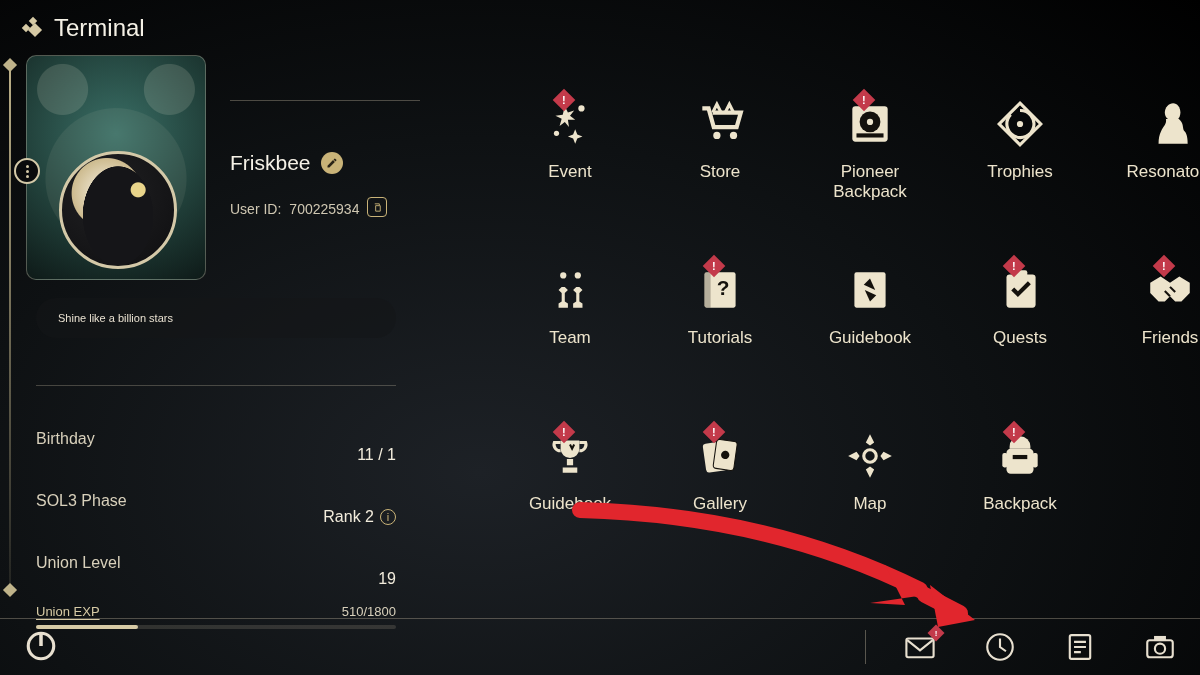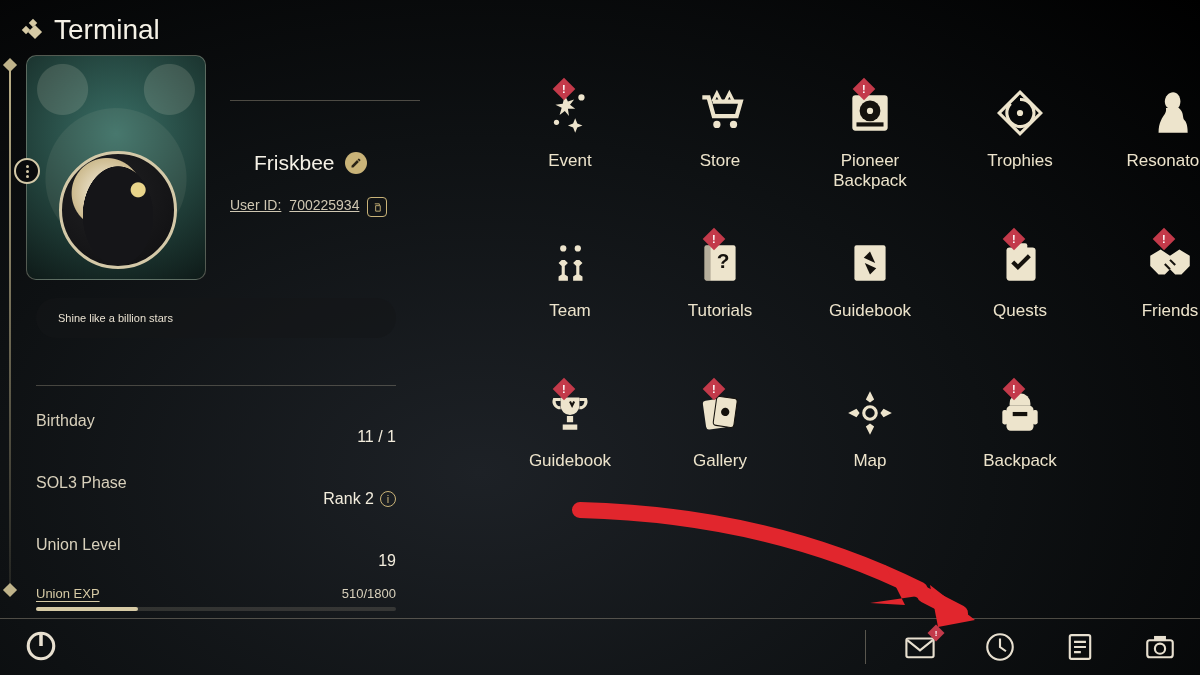--- a/index.html
+++ b/index.html
@@ -14,21 +14,21 @@
 
   
   .header {
     position: absolute; top: 14px; left: 20px;
     display: flex; align-items: center; gap: 10px;
   }
   .header .diamond-group {
     position: relative; width: 24px; height: 24px;
   }
   .header .diamond-group svg { width: 24px; height: 24px; }
-  .header .title { font-size: 28px; font-weight: 500; color: #f5f1e6; }
+  .header .title { font-size: 24px; font-weight: 500; color: #f5f1e6; }
 
   
   .profile-card {
     position: absolute; left: 26px; top: 55px;
     width: 180px; height: 225px;
     border: 1px solid rgba(210,200,180,0.35);
     border-radius: 10px;
     background: radial-gradient(circle at 50% 35%, #3a6f66 0%, #21403a 55%, #0e1a18 100%);
     overflow: hidden;
   }
@@ -62,30 +62,30 @@
   }
   .card-dots span { width: 3px; height: 3px; background: #d4c9a8; border-radius: 50%; }
 
   
   .name-block {
     position: absolute; left: 230px; top: 100px;
     width: 190px;
     border-top: 1px solid rgba(200,190,165,0.35);
     padding-top: 50px;
   }
-  .name-row { display: flex; align-items: center; gap: 10px; margin-left: 24px; }
+  .name-row { display: flex; align-items: center; gap: 10px; }
   .name-row .name { font-size: 21px; color: #f5f1e6; }
   .edit-badge {
     width: 22px; height: 22px; border-radius: 50%;
     background: #c9b378; display: flex; align-items: center; justify-content: center;
   }
   .edit-badge svg { width: 12px; height: 12px; }
   .userid-row {
-    margin-top: 22px; display: flex; align-items: flex-start; gap: 8px;
-    font-size: 14px; color: #cfc7b2; text-decoration: underline;
+    margin-top: 22px; display: flex; align-items: flex-end; gap: 8px;
+    font-size: 14px; color: #cfc7b2;
   }
   .copy-badge {
     width: 20px; height: 20px; border: 1.5px solid #c9b378; border-radius: 4px;
     display: flex; align-items: center; justify-content: center;
   }
   .copy-badge svg { width: 11px; height: 11px; }
 
   
   .signature {
     position: absolute; left: 36px; top: 298px;
@@ -93,21 +93,21 @@
     background: rgba(20,22,24,0.55);
     border-radius: 24px;
     font-size: 11px; color: #e8e0d0;
   }
 
   
   .stats {
     position: absolute; left: 36px; top: 385px;
     width: 360px; font-size: 16px;
     border-top: 1px solid rgba(200,190,165,0.3);
-    padding-top: 4px;
+    padding-top: 22px;
   }
   .stat-row {
     display: flex; justify-content: space-between; align-items: center;
     padding: 6px 0;
   }
   .stat-row .label { color: #d8d0bb; }
   .stat-row .value { color: #f2ecdc; display: flex; align-items: center; gap: 6px; margin-top: 32px; }
   .info-dot {
     width: 16px; height: 16px; border-radius: 50%;
     border: 1.5px solid #c9b378; font-size: 11px;
@@ -134,24 +134,24 @@
   }
   .left-rail::before, .left-rail::after {
     content: ""; position: absolute; left: -4px; width: 10px; height: 10px;
     background: #bfb38a; transform: rotate(45deg);
   }
   .left-rail::before { top: 0; }
   .left-rail::after { bottom: 0; }
 
   
   .menu-grid {
-    position: absolute; left: 500px; top: 80px; right: 0;
+    position: absolute; left: 500px; top: 91px; right: 0;
     display: grid; grid-template-columns: repeat(5, 140px);
     grid-template-rows: repeat(3, 150px);
-    gap: 0 10px;
+    gap: 16px 10px;
   }
   .menu-item {
     display: flex; flex-direction: column; align-items: center; justify-content: flex-start;
     gap: 10px; position: relative; cursor: pointer;
     padding-top: 5px;
   }
   .menu-item .icon-wrap {
     width: 60px; height: 56px; position: relative;
     display: flex; align-items: center; justify-content: center;
   }

